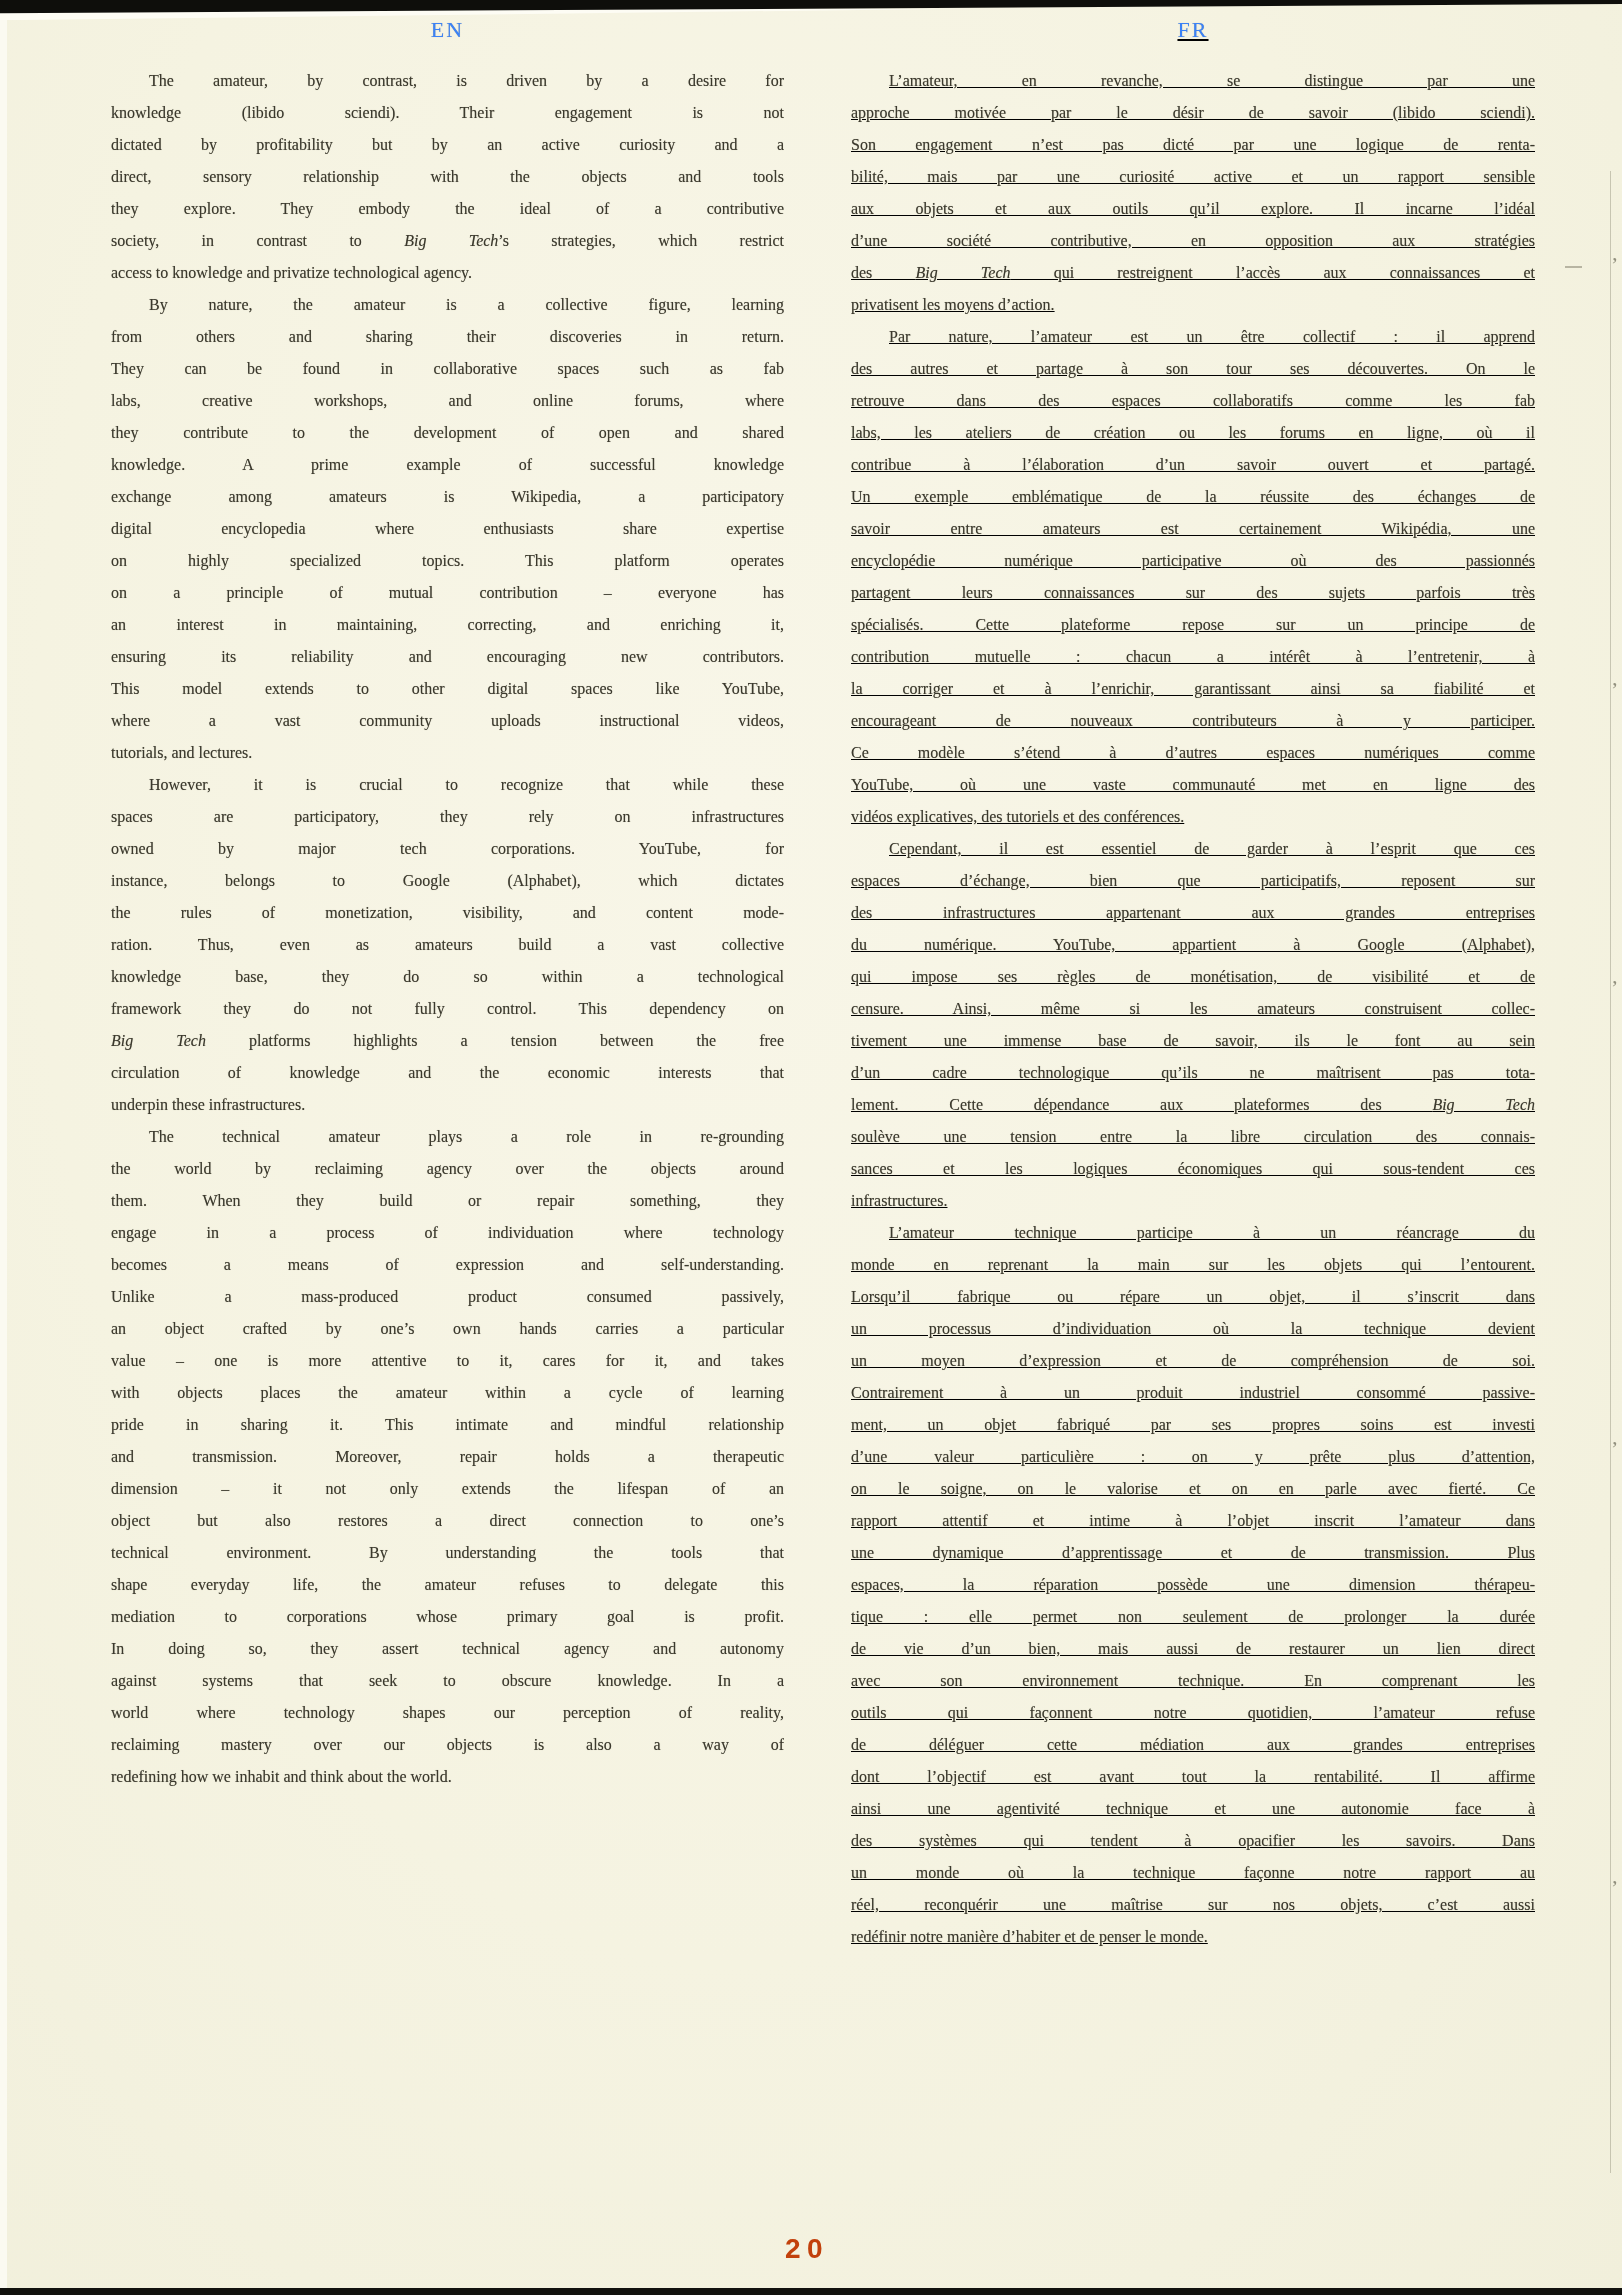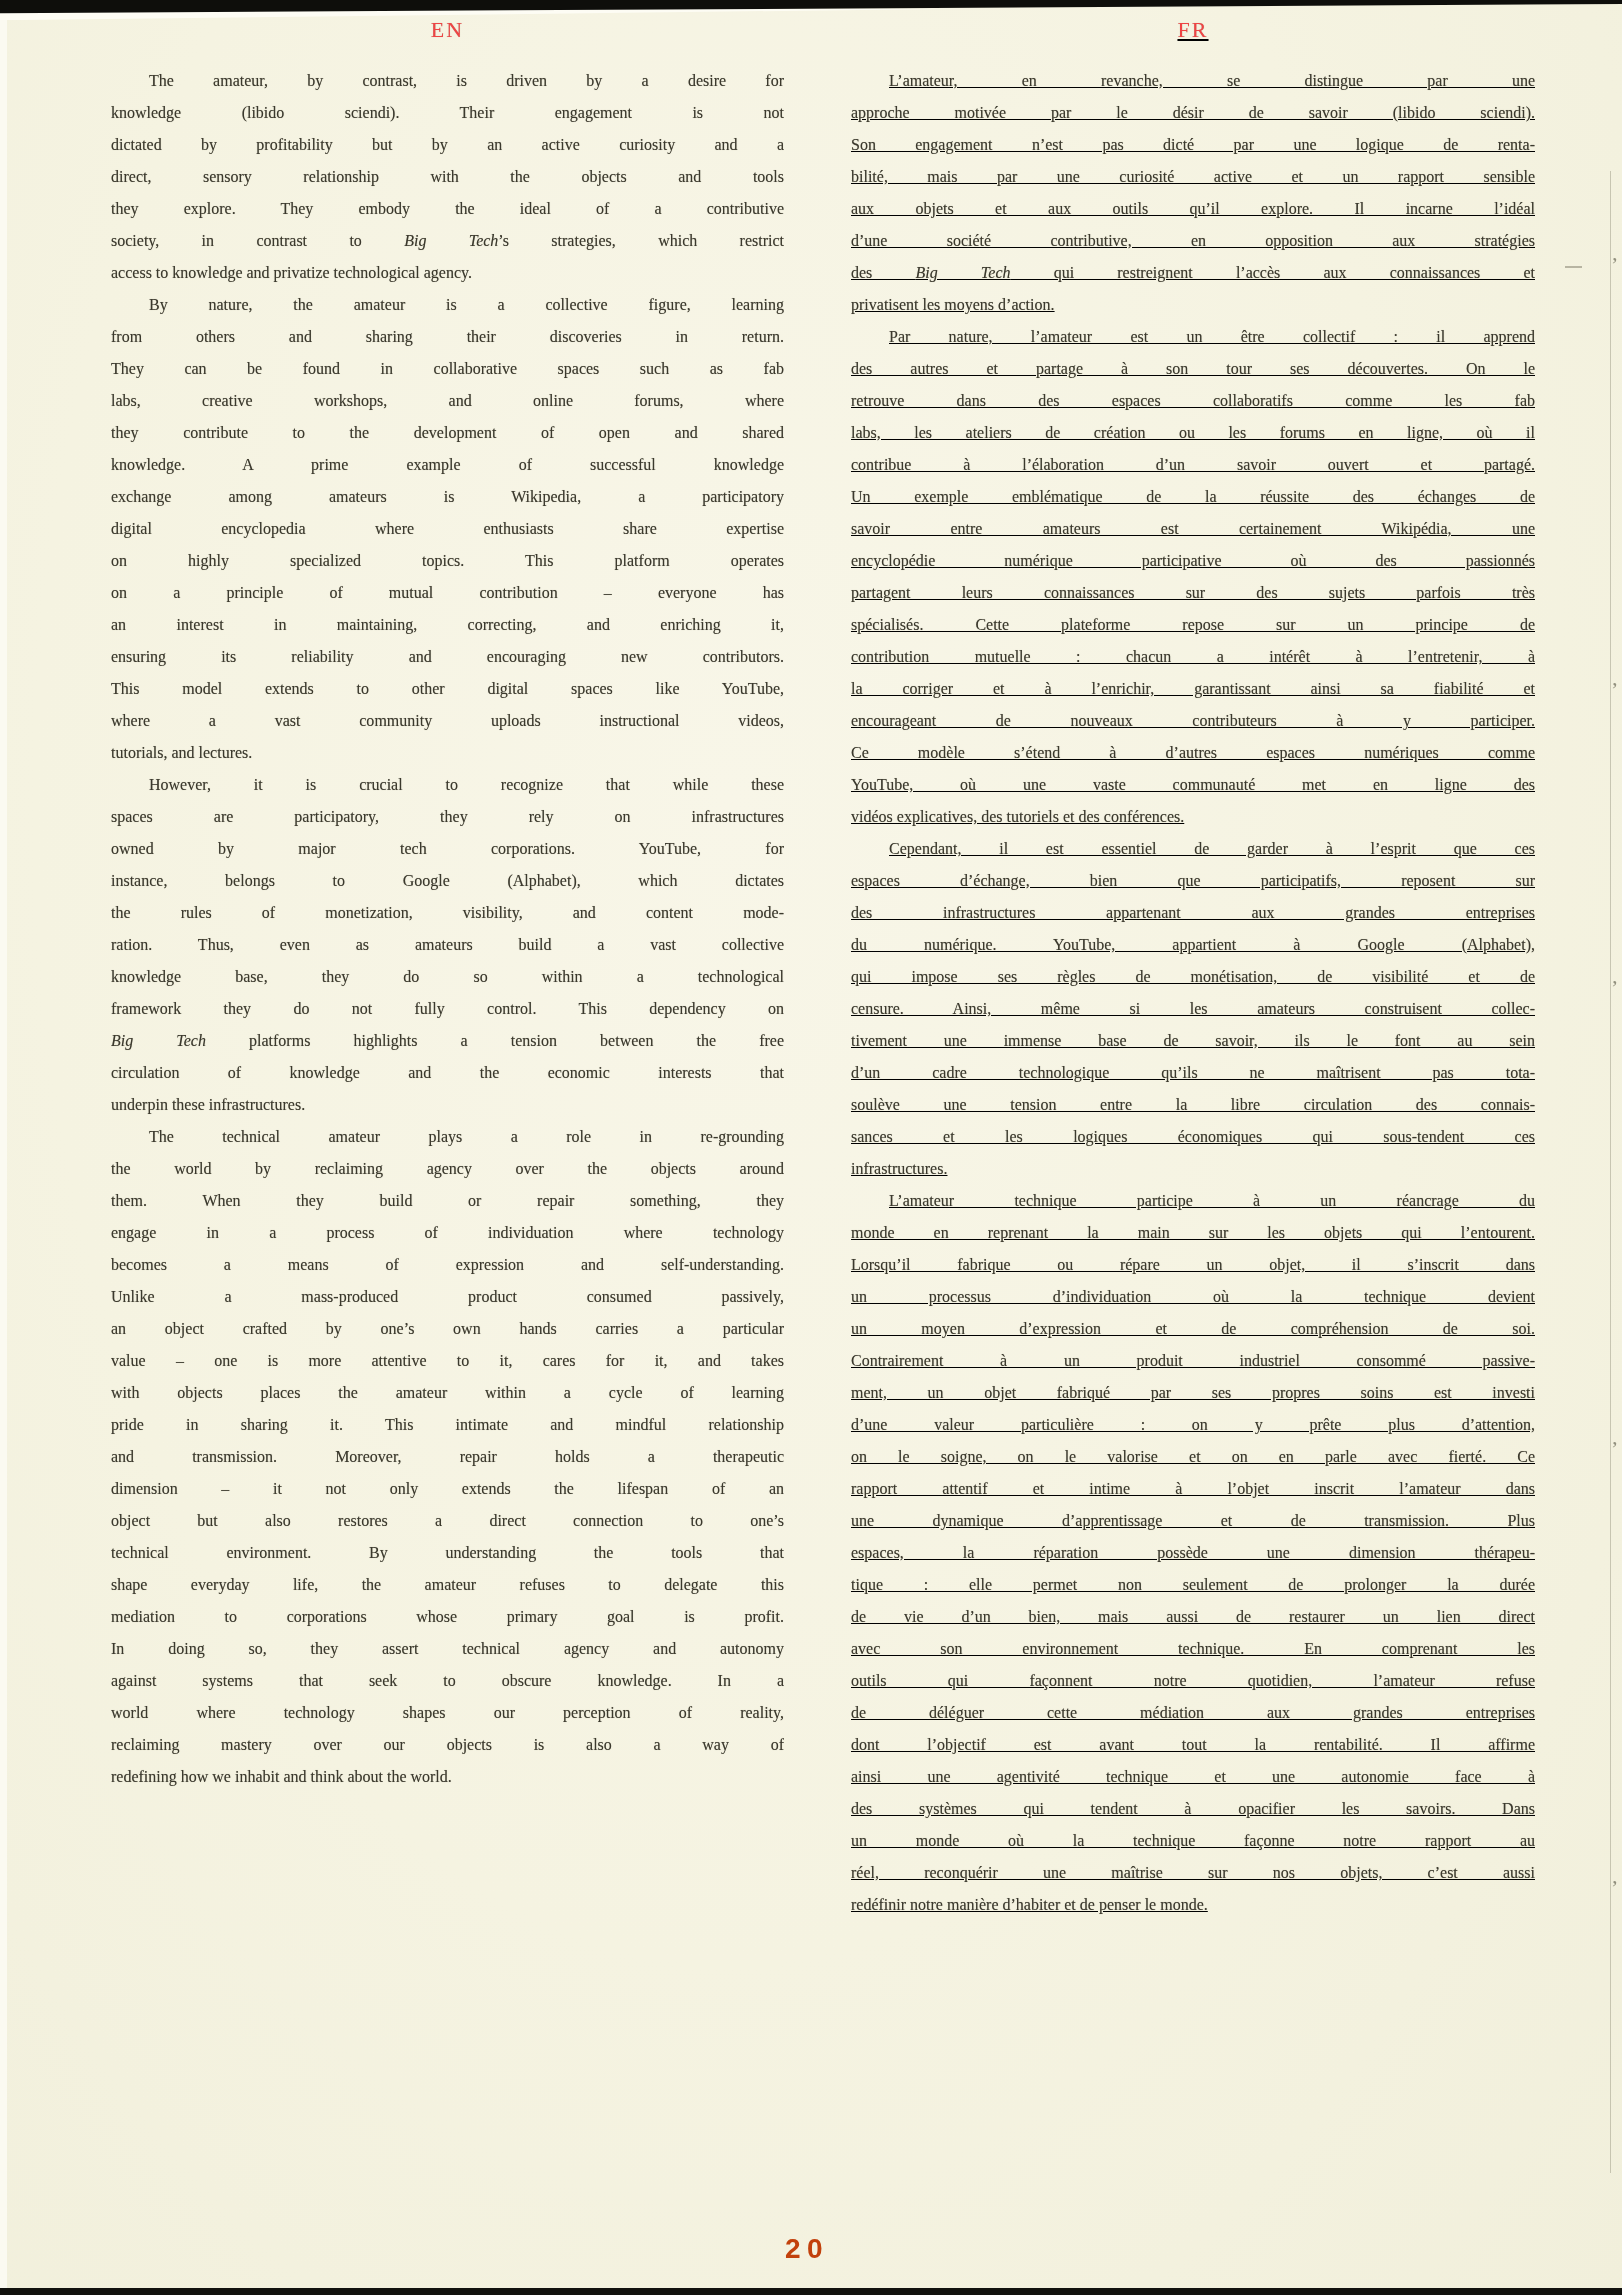--- a/index.html
+++ b/index.html
@@ -61,21 +61,21 @@
     z-index: 2;
   }
   
   .col { position: absolute; top: 17px; }
   .col-en { left: 111px;  width: 673px; }
   .col-fr { left: 851px; width: 684px; text-decoration: underline; }
   .col-header {
     text-align: center;
     font-size: 22px;
     letter-spacing: 2px;
-    color: #ef4444;
+    color: #3b82f6;
     margin-bottom: 22px;
     text-shadow: 0 0 0.7px rgba(64, 62, 49, 0.4);
   }
   .col-body {
     font-size: 16px;
     line-height: 32px;
     color: #3b392d;
     text-shadow: 0 0 0.7px rgba(59, 57, 45, 0.45);
   }
   .para { margin: 0; }
@@ -212,20 +212,21 @@
         </div>
         <div class="para">
           <div class="line first">Cependant, il est essentiel de garder à l’esprit que ces</div>
           <div class="line">espaces d’échange, bien que participatifs, reposent sur</div>
           <div class="line">des infrastructures appartenant aux grandes entreprises</div>
           <div class="line">du numérique. YouTube, appartient à Google (Alphabet),</div>
           <div class="line">qui impose ses règles de monétisation, de visibilité et de</div>
           <div class="line">censure. Ainsi, même si les amateurs construisent collec-</div>
           <div class="line">tivement une immense base de savoir, ils le font au sein</div>
           <div class="line">d’un cadre technologique qu’ils ne maîtrisent pas tota-</div>
+          <div class="line">lement. Cette dépendance aux plateformes des <i>Big Tech</i></div>
           <div class="line">soulève une tension entre la libre circulation des connais-</div>
           <div class="line">sances et les logiques économiques qui sous-tendent ces</div>
           <div class="line last">infrastructures.</div>
         </div>
         <div class="para">
           <div class="line first">L’amateur technique participe à un réancrage du</div>
           <div class="line">monde en reprenant la main sur les objets qui l’entourent.</div>
           <div class="line">Lorsqu’il fabrique ou répare un objet, il s’inscrit dans</div>
           <div class="line">un processus d’individuation où la technique devient</div>
           <div class="line">un moyen d’expression et de compréhension de soi.</div>

